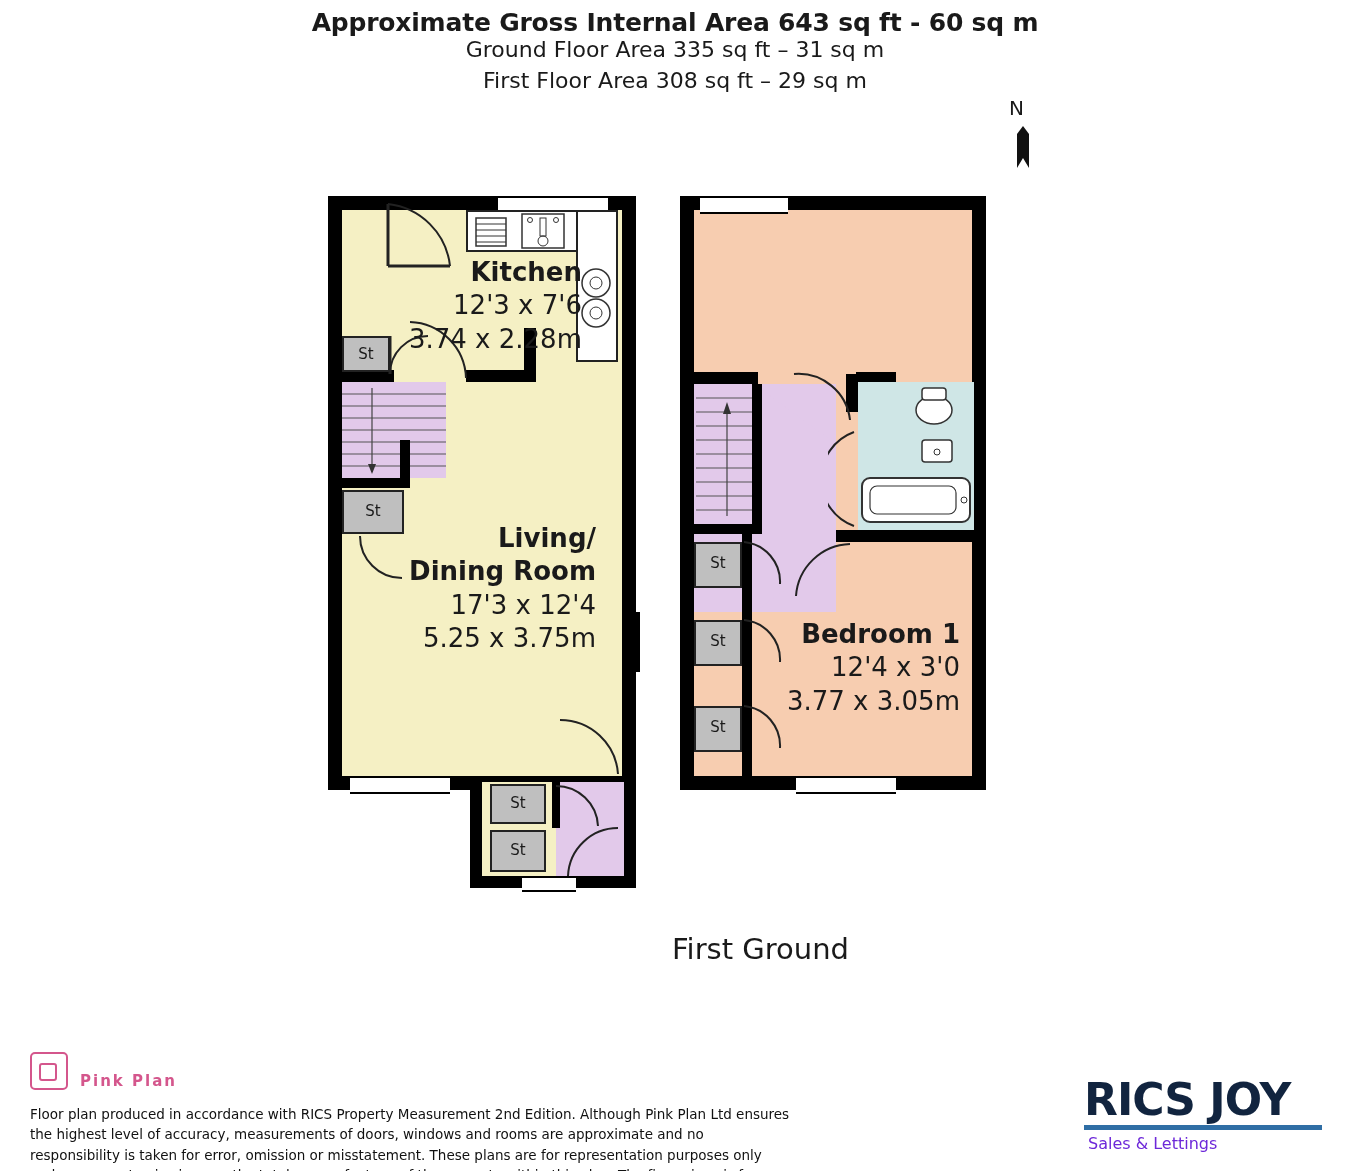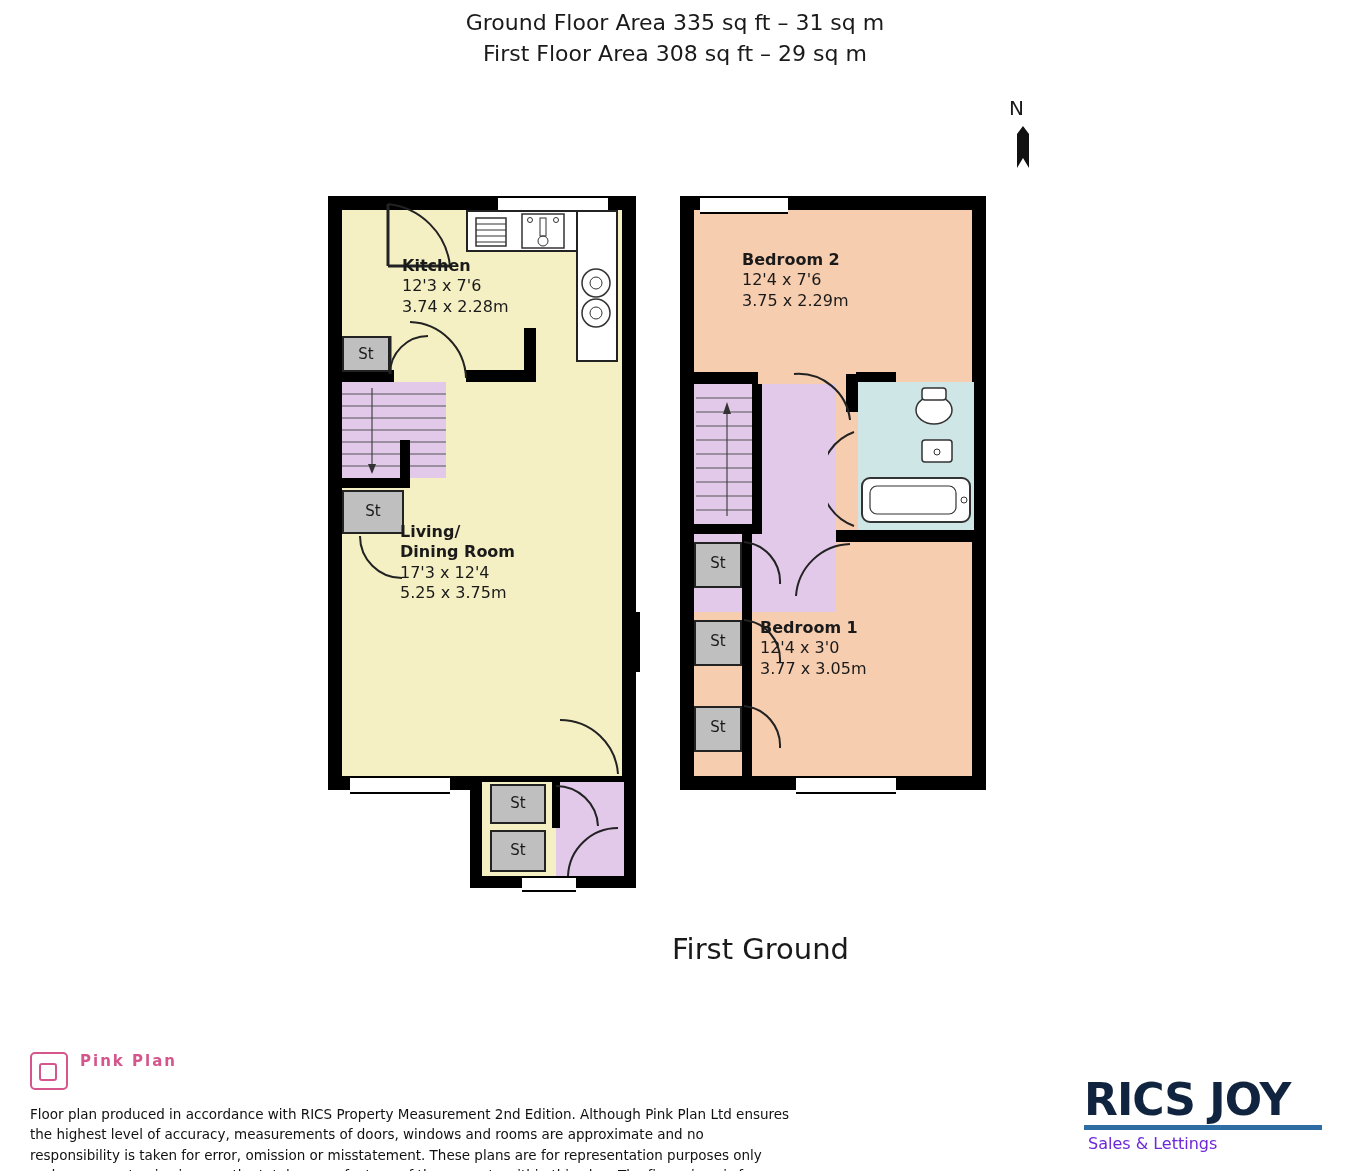--- a/index.html
+++ b/index.html
@@ -6,64 +6,65 @@
   body{
     width:1350px;height:1171px;
     background:#ffffff;
     font-family:"DejaVu Sans","Liberation Sans",sans-serif;
     color:#1a1a1a;
     position:relative;
     overflow:hidden;
   }
   .hdr{text-align:center;}
   .hdr .t1{font-size:25px;font-weight:bold;letter-spacing:-0.2px;margin-top:8px;}
-  .hdr .t2{font-size:22px;margin-top:10px;}
+  .hdr .t2{font-size:22px;}
   .hdr .t3{font-size:22px;margin-top:6px;}
 
   
   .compass{position:absolute;left:995px;top:98px;width:56px;height:72px;}
   .compass .n{position:absolute;left:14px;top:-2px;font-size:20px;}
   .compass svg{position:absolute;left:0;top:22px;}
 
   
   .plan{position:absolute;left:0;top:0;width:1350px;height:1171px;}
 
   .wall{position:absolute;background:#000;}
   .room{position:absolute;}
   .fill-yellow{background:#f5f0c4;}
   .fill-peach{background:#f7cdb0;}
   .fill-lilac{background:#e2c9ea;}
   .fill-blue{background:#cfe6e6;}
   .fill-grey{background:#bfbfbf;}
   .win{position:absolute;background:#fff;border-top:2px solid #000;border-bottom:2px solid #000;}
   .winv{position:absolute;background:#fff;border-left:2px solid #000;border-right:2px solid #000;}
 
-  .label{position:absolute;text-align:left;font-size:16px;line-height:1.28;white-space:nowrap;}
+  .label{position:absolute;text-align:right;font-size:26px;line-height:1.28;white-space:nowrap;}
   .label b{font-weight:bold;}
   .stlabel{position:absolute;font-size:15px;text-align:center;}
 
   .floorname{position:absolute;font-size:29px;}
 
   
-  .logo-pp{position:absolute;left:30px;top:1052px;display:flex;align-items:flex-start;gap:12px;}
+  .logo-pp{position:absolute;left:30px;top:1052px;display:flex;align-items:flex-end;gap:12px;}
   .logo-pp .mark{width:34px;height:34px;border:2px solid #d4568c;border-radius:5px;position:relative;}
   .logo-pp .mark:after{content:"";position:absolute;left:7px;top:9px;width:14px;height:14px;border:2px solid #d4568c;border-radius:3px;}
   .logo-pp .txt{color:#d4568c;font-size:15px;letter-spacing:2px;font-weight:bold;}
 
   .disclaimer{position:absolute;left:30px;top:1104px;width:760px;font-size:13.5px;line-height:1.5;color:#111;}
 
   .pj{position:absolute;right:28px;top:1078px;text-align:left;}
   .pj .big{font-size:44px;font-weight:bold;letter-spacing:-1px;color:#11243f;line-height:1;}
   .pj .sub{font-size:16px;color:#6d28d9;margin-top:4px;padding-left:4px;}
   .pj .bar{height:5px;background:#2f6ea5;margin-top:3px;width:238px;}
 </style>
 </head>
 <body>
 
 <div class="hdr">
+  <div class="t1">Approximate Gross Internal Area 643 sq ft - 60 sq m</div>
   <div class="t2">Ground Floor Area 335 sq ft – 31 sq m</div>
   <div class="t3">First Floor Area 308 sq ft – 29 sq m</div>
 </div>
 
 <div class="compass">
   <div class="n">N</div>
   <svg width="56" height="52" viewBox="0 0 56 52">
     <polygon points="22,48 22,14 28,6 34,14 34,48 28,38" fill="#111"></polygon>
   </svg>
 </div>
@@ -252,25 +253,20 @@
   <svg style="position:absolute;left:740px;top:540px;" width="44" height="50">
     <path d="M4,2 A40,40 0 0 1 40,44" fill="none" stroke="#222" stroke-width="2"></path>
   </svg>
   <svg style="position:absolute;left:740px;top:618px;" width="44" height="50">
     <path d="M4,2 A40,40 0 0 1 40,44" fill="none" stroke="#222" stroke-width="2"></path>
   </svg>
   <svg style="position:absolute;left:740px;top:704px;" width="44" height="50">
     <path d="M4,2 A40,40 0 0 1 40,44" fill="none" stroke="#222" stroke-width="2"></path>
   </svg>
 
-  <div class="label" style="left:742px;top:250px;width:200px;">
-    <b>Bedroom 2</b><br>
-    <span>12'4 x 7'6</span><br>
-    <span>3.75 x 2.29m</span>
-  </div>
 
   <div class="label" style="left:760px;top:618px;width:200px;">
     <b>Bedroom 1</b><br>
     <span>12'4 x 3'0</span><br>
     <span>3.77 x 3.05m</span>
   </div>
 
   <div class="floorname" style="left:672px;top:932px;">First Ground</div>
 </div>
 

